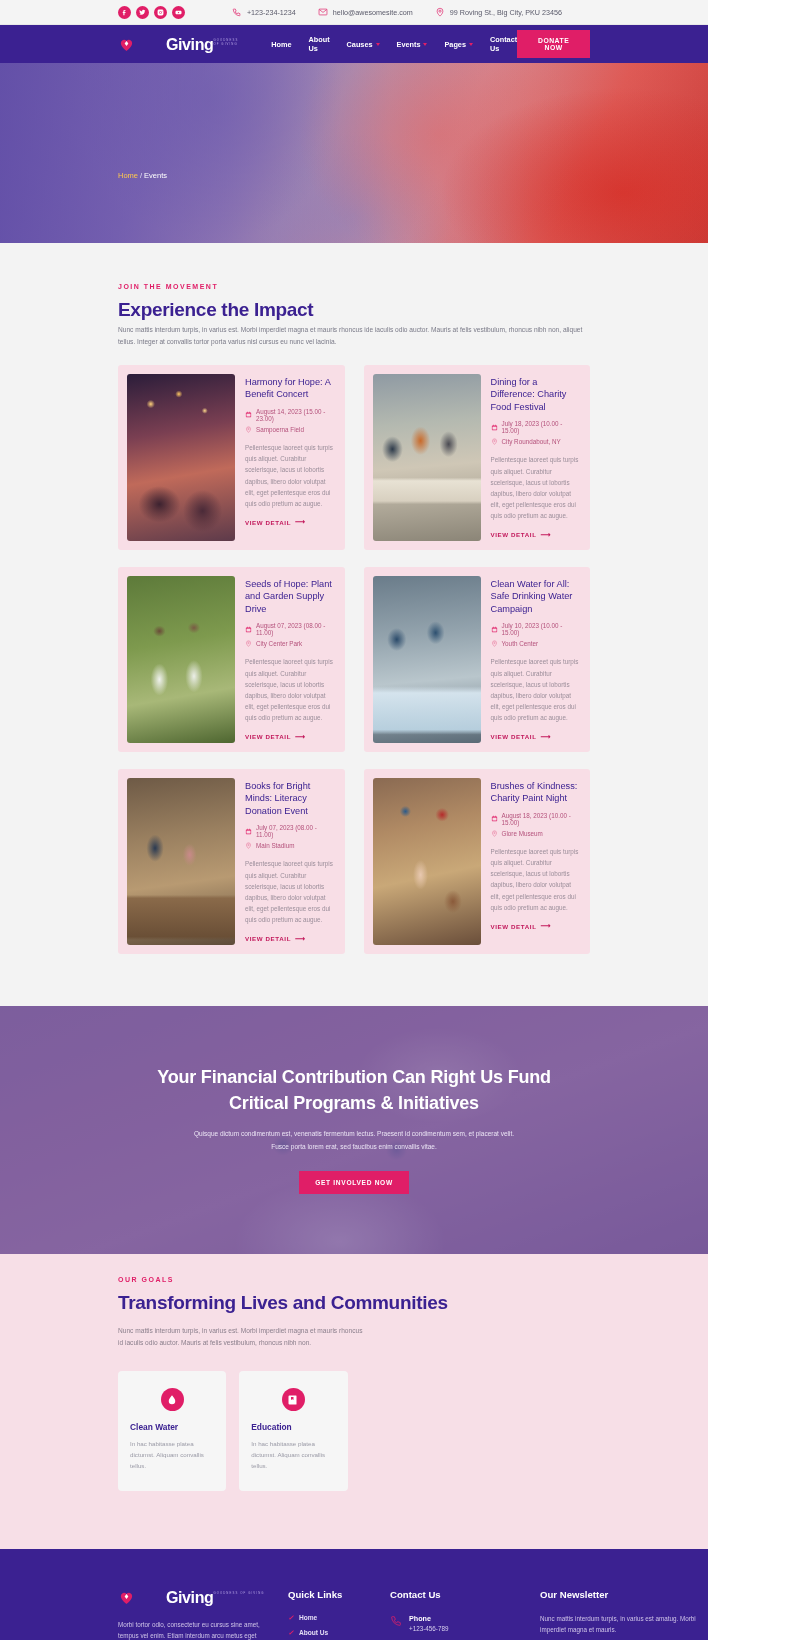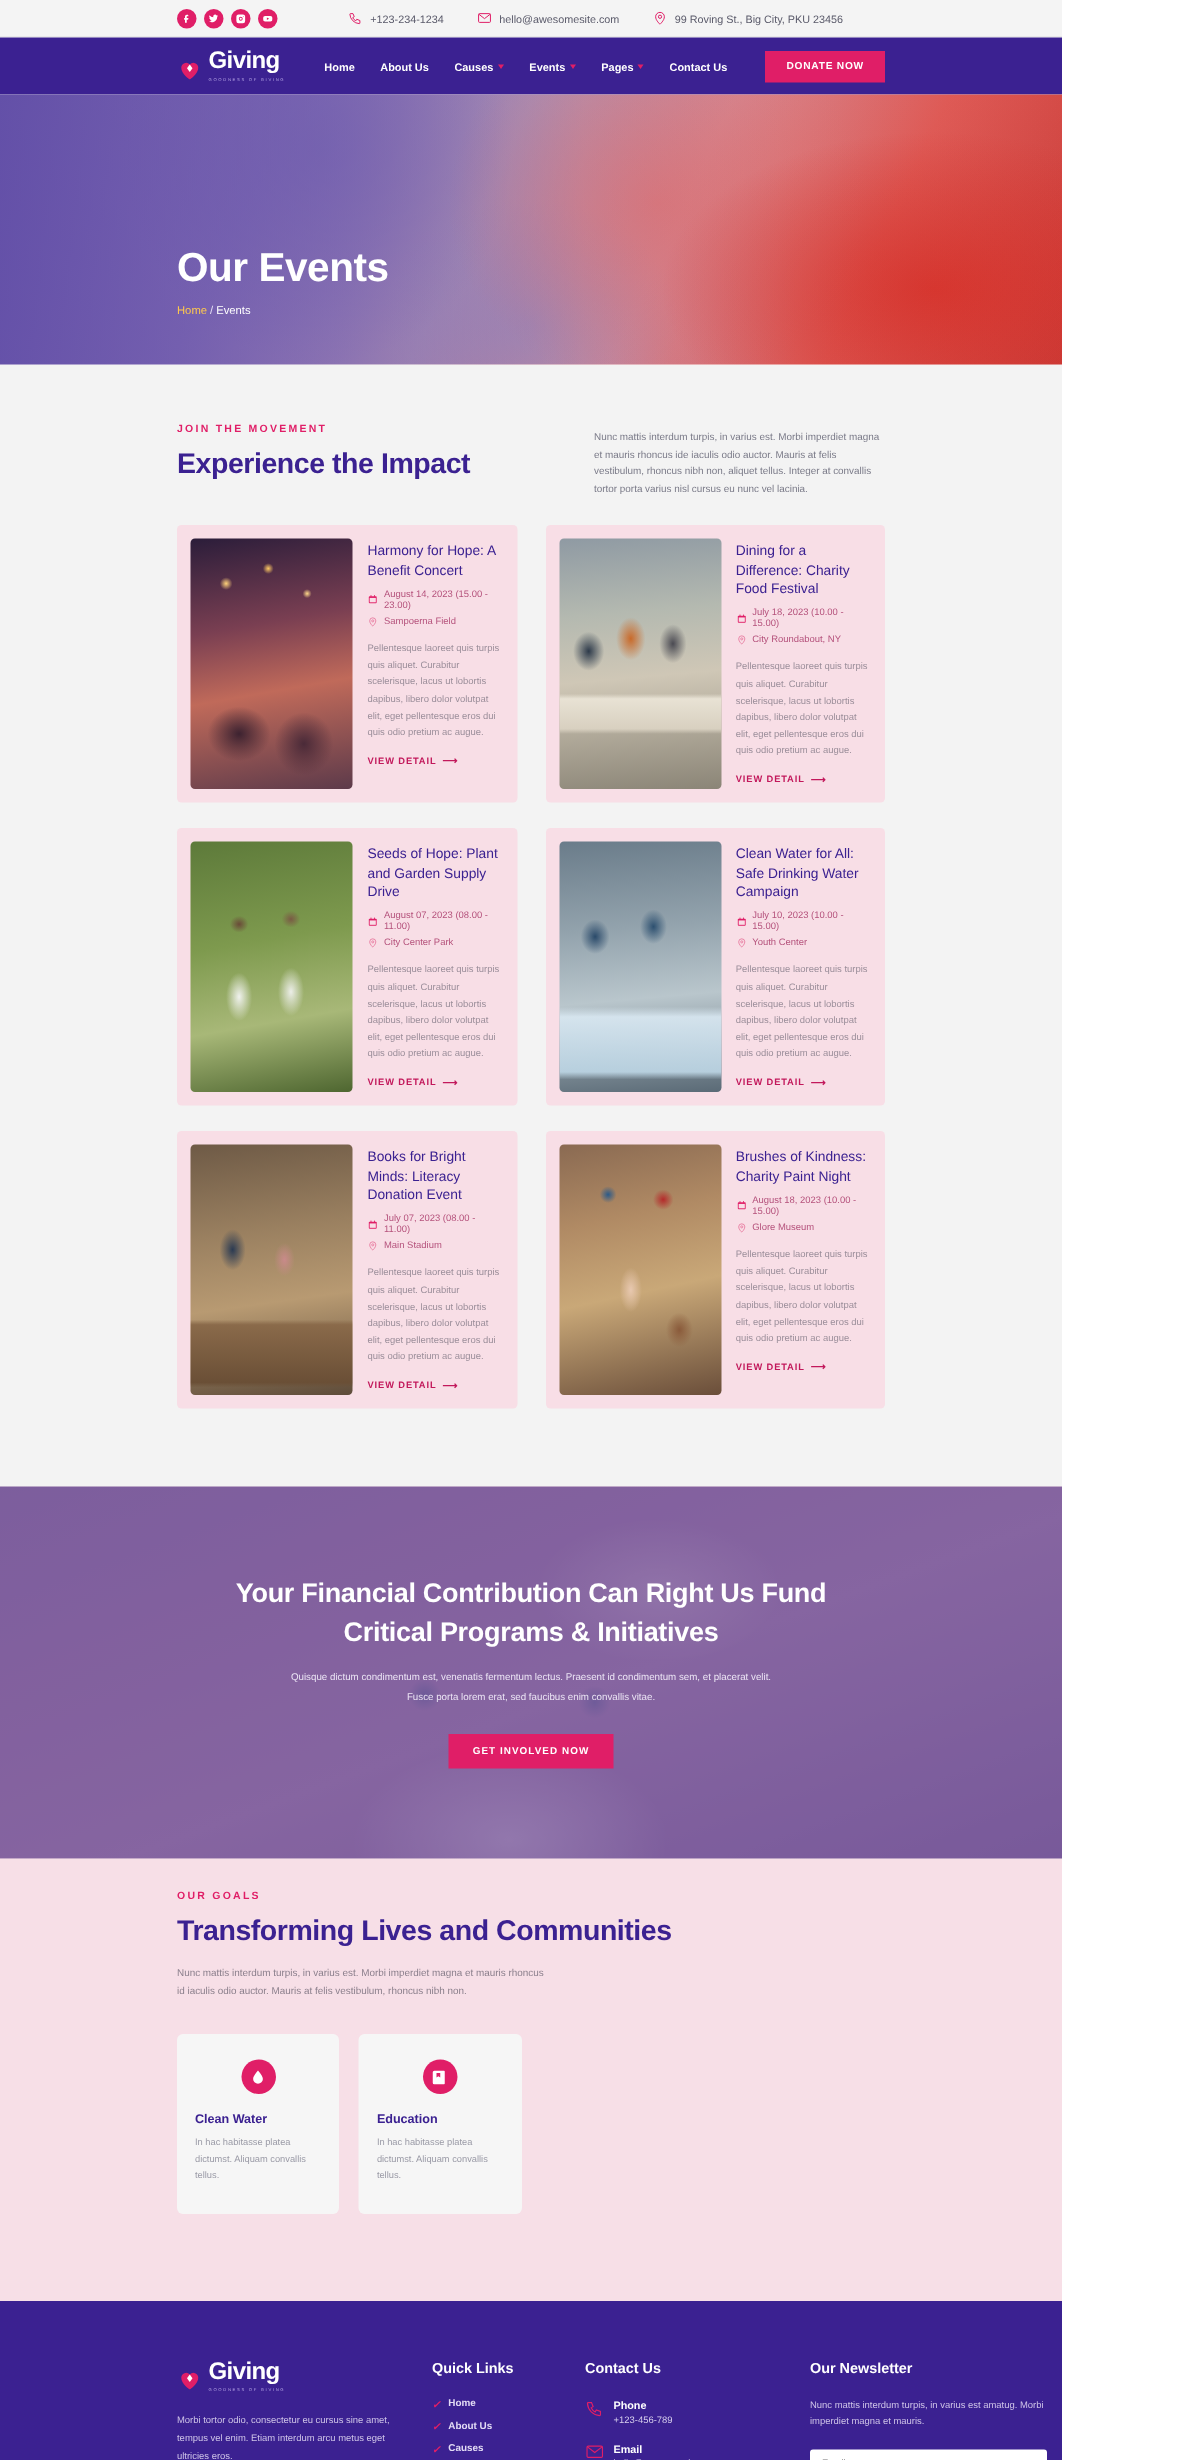--- a/index.html
+++ b/index.html
@@ -38,21 +38,21 @@
 
   
   .header {
     height: 38px;
     background: #3b2191;
     display: flex; align-items: center;
     padding: 0 118px;
   }
   .logo { display: flex; align-items: flex-end; gap: 4px; }
   .logo-mark { width: 17px; height: 17px; position: relative; }
-  .logo-text { display: flex; flex-direction: column; }
+  .logo-text { display: flex; flex-direction: row; margin-left: 27px; }
   .logo-name { color: #fff; font-size: 16px; font-weight: 700; letter-spacing: -0.4px; line-height: 1; }
   .logo-sub { color: #b9a8e8; font-size: 2.8px; letter-spacing: 1.1px; margin-top: 1.5px; }
   .nav { display: flex; align-items: center; gap: 17px; margin-left: 26px; }
   .nav-item {
     color: #ffffff; font-size: 7.3px; font-weight: 600;
     display: flex; align-items: center; gap: 3px; cursor: pointer;
   }
   .caret { width: 0; height: 0; border-left: 2.6px solid transparent; border-right: 2.6px solid transparent; border-top: 3px solid #e01e67; }
   .donate-btn {
     margin-left: auto;
@@ -79,21 +79,21 @@
     background: linear-gradient(90deg, rgba(90,70,165,0.72) 0%, rgba(110,88,175,0.52) 32%, rgba(140,110,170,0.18) 55%, rgba(160,100,120,0.05) 75%, rgba(180,80,70,0.02) 100%);
   }
   .hero-inner { position: relative; z-index: 3; padding: 100px 118px 0; }
   .hero-title { color: #fff; font-size: 27px; font-weight: 700; letter-spacing: -0.3px; }
   .breadcrumb { margin-top: 8px; font-size: 7.5px; color: #ffffff; }
   .breadcrumb .bc-home { color: #ffc84d; }
   .breadcrumb .bc-sep { color: #e5dff5; margin: 0 2px; }
 
   
   .events-section { background: #f3f3f3; padding: 40px 118px 52px; }
-  .sec-head { display: flex; gap: 0; }
+  .sec-head { display: flex; gap: 0; flex-direction: column; }
   .sec-head-left { width: 278px; flex: none; }
   .eyebrow {
     color: #e01e67; font-size: 7px; font-weight: 700;
     letter-spacing: 1.5px; text-transform: uppercase;
   }
   .sec-title {
     color: #3b2191; font-size: 19px; font-weight: 700;
     margin-top: 9px; letter-spacing: -0.3px;
   }
   .sec-desc { font-size: 6.6px; line-height: 1.75; color: #7a7a88; padding-top: 3px; }
@@ -328,21 +328,20 @@
         </span>
       <span class="nav-item">
           <span>Contact Us</span>
         </span>
     </nav>
     <button class="donate-btn">DONATE NOW</button>
   </div>
 
   <div class="hero">
     <div class="hero-inner">
-      <div class="hero-title">Our Events</div>
       <div class="breadcrumb">
         <span class="bc-home">Home</span><span class="bc-sep">/</span><span class="bc-current">Events</span>
       </div>
     </div>
   </div>
 
   <div class="events-section">
     <div class="sec-head">
       <div class="sec-head-left">
         <div class="eyebrow">JOIN THE MOVEMENT</div>

